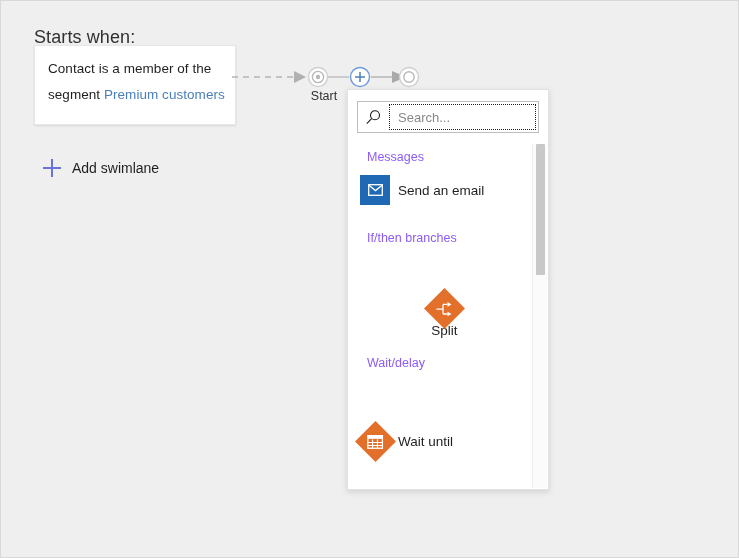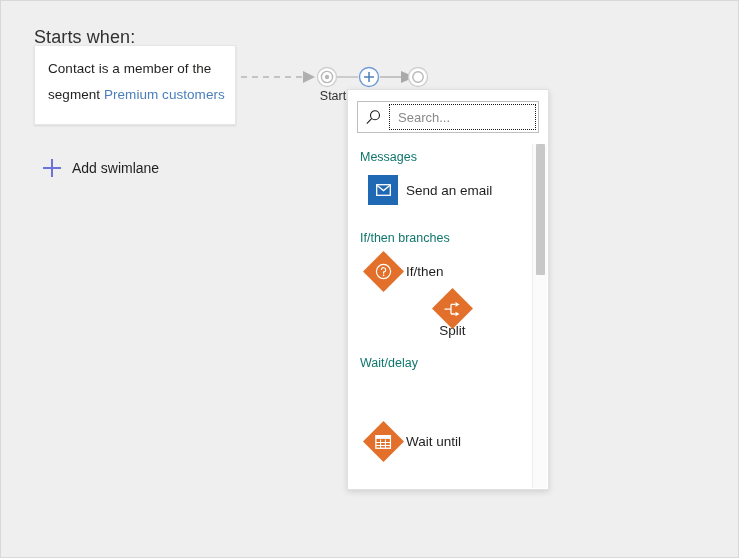--- a/index.html
+++ b/index.html
@@ -88,21 +88,21 @@
     top: 0; left: 8px; height: 18px; width: 1.6px;
   }
   .add-swimlane-label {
     font-size: 14px;
     color: #201f1e;
   }
 
   
   .flow {
     position: absolute;
-    left: 240px;
+    left: 231px;
     top: 60px;
     width: 200px;
     height: 55px;
   }
   .flow svg { display:block; }
   .start-caption {
     position: absolute;
     left: 62px;
     top: 28px;
     width: 60px;
@@ -164,31 +164,30 @@
   .list {
     position: absolute;
     left: 0;
     top: 54px;
     right: 0;
     bottom: 0;
     overflow: hidden;
   }
   .group-title {
     font-size: 12.5px;
-    color: #0f766e;
-    padding: 0 0 0 4px;
-    margin-left: 8px;
+    color: #8b5cf6;
+    padding: 0 0 0 19px;
   }
   .grp-messages   { position:absolute; left:0; top:6px;   }
   .grp-ifthen     { position:absolute; left:0; top:87px;  }
   .grp-wait       { position:absolute; left:0; top:212px; }
 
   .item {
     position: absolute;
-    left: 12px;
+    left: 4px;
     width: 185px;
     height: 44px;
     display: flex;
     align-items: center;
     cursor: pointer;
   }
   .item-icon {
     width: 46px;
     flex: none;
     display: flex;
@@ -319,32 +318,20 @@
               <rect x="0.7" y="0.7" width="13.6" height="10.6" fill="none" stroke="#ffffff" stroke-width="1.3"></rect>
               <polyline points="1.2,1.5 7.5,6.6 13.8,1.5" fill="none" stroke="#ffffff" stroke-width="1.3"></polyline>
             </svg>
           </span>
         </span>
         <span class="item-label">Send an email</span>
       </div>
 
       <div class="group-title grp-ifthen">If/then branches</div>
 
-      <div class="item it-ifthen">
-        <span class="item-icon">
-          <span class="dia-icon">
-            <svg width="17" height="17" viewBox="0 0 17 17" xmlns="http://www.w3.org/2000/svg">
-              <circle cx="8.5" cy="8.5" r="7.1" fill="none" stroke="#ffffff" stroke-width="1.2"></circle>
-              <path d="M6.4 6.3 A2.2 2.2 0 1 1 8.6 9.1 L8.6 10.3" fill="none" stroke="#ffffff" stroke-width="1.2" stroke-linecap="round"></path>
-              <circle cx="8.6" cy="12.3" r="0.85" fill="#ffffff"></circle>
-            </svg>
-          </span>
-        </span>
-        <span class="item-label">If/then</span>
-      </div>
 
       <div class="item it-split">
         <span class="item-icon">
           <span class="dia-icon">
             <svg width="18" height="16" viewBox="0 0 18 16" xmlns="http://www.w3.org/2000/svg">
               <line x1="1" y1="8" x2="7.5" y2="8" stroke="#ffffff" stroke-width="1.3"></line>
               <line x1="7.5" y1="3.2" x2="7.5" y2="12.8" stroke="#ffffff" stroke-width="1.3"></line>
               <line x1="7.5" y1="3.2" x2="12" y2="3.2" stroke="#ffffff" stroke-width="1.3"></line>
               <line x1="7.5" y1="12.8" x2="12" y2="12.8" stroke="#ffffff" stroke-width="1.3"></line>
               <polygon points="12,0.9 16,3.2 12,5.5" fill="#ffffff"></polygon>

